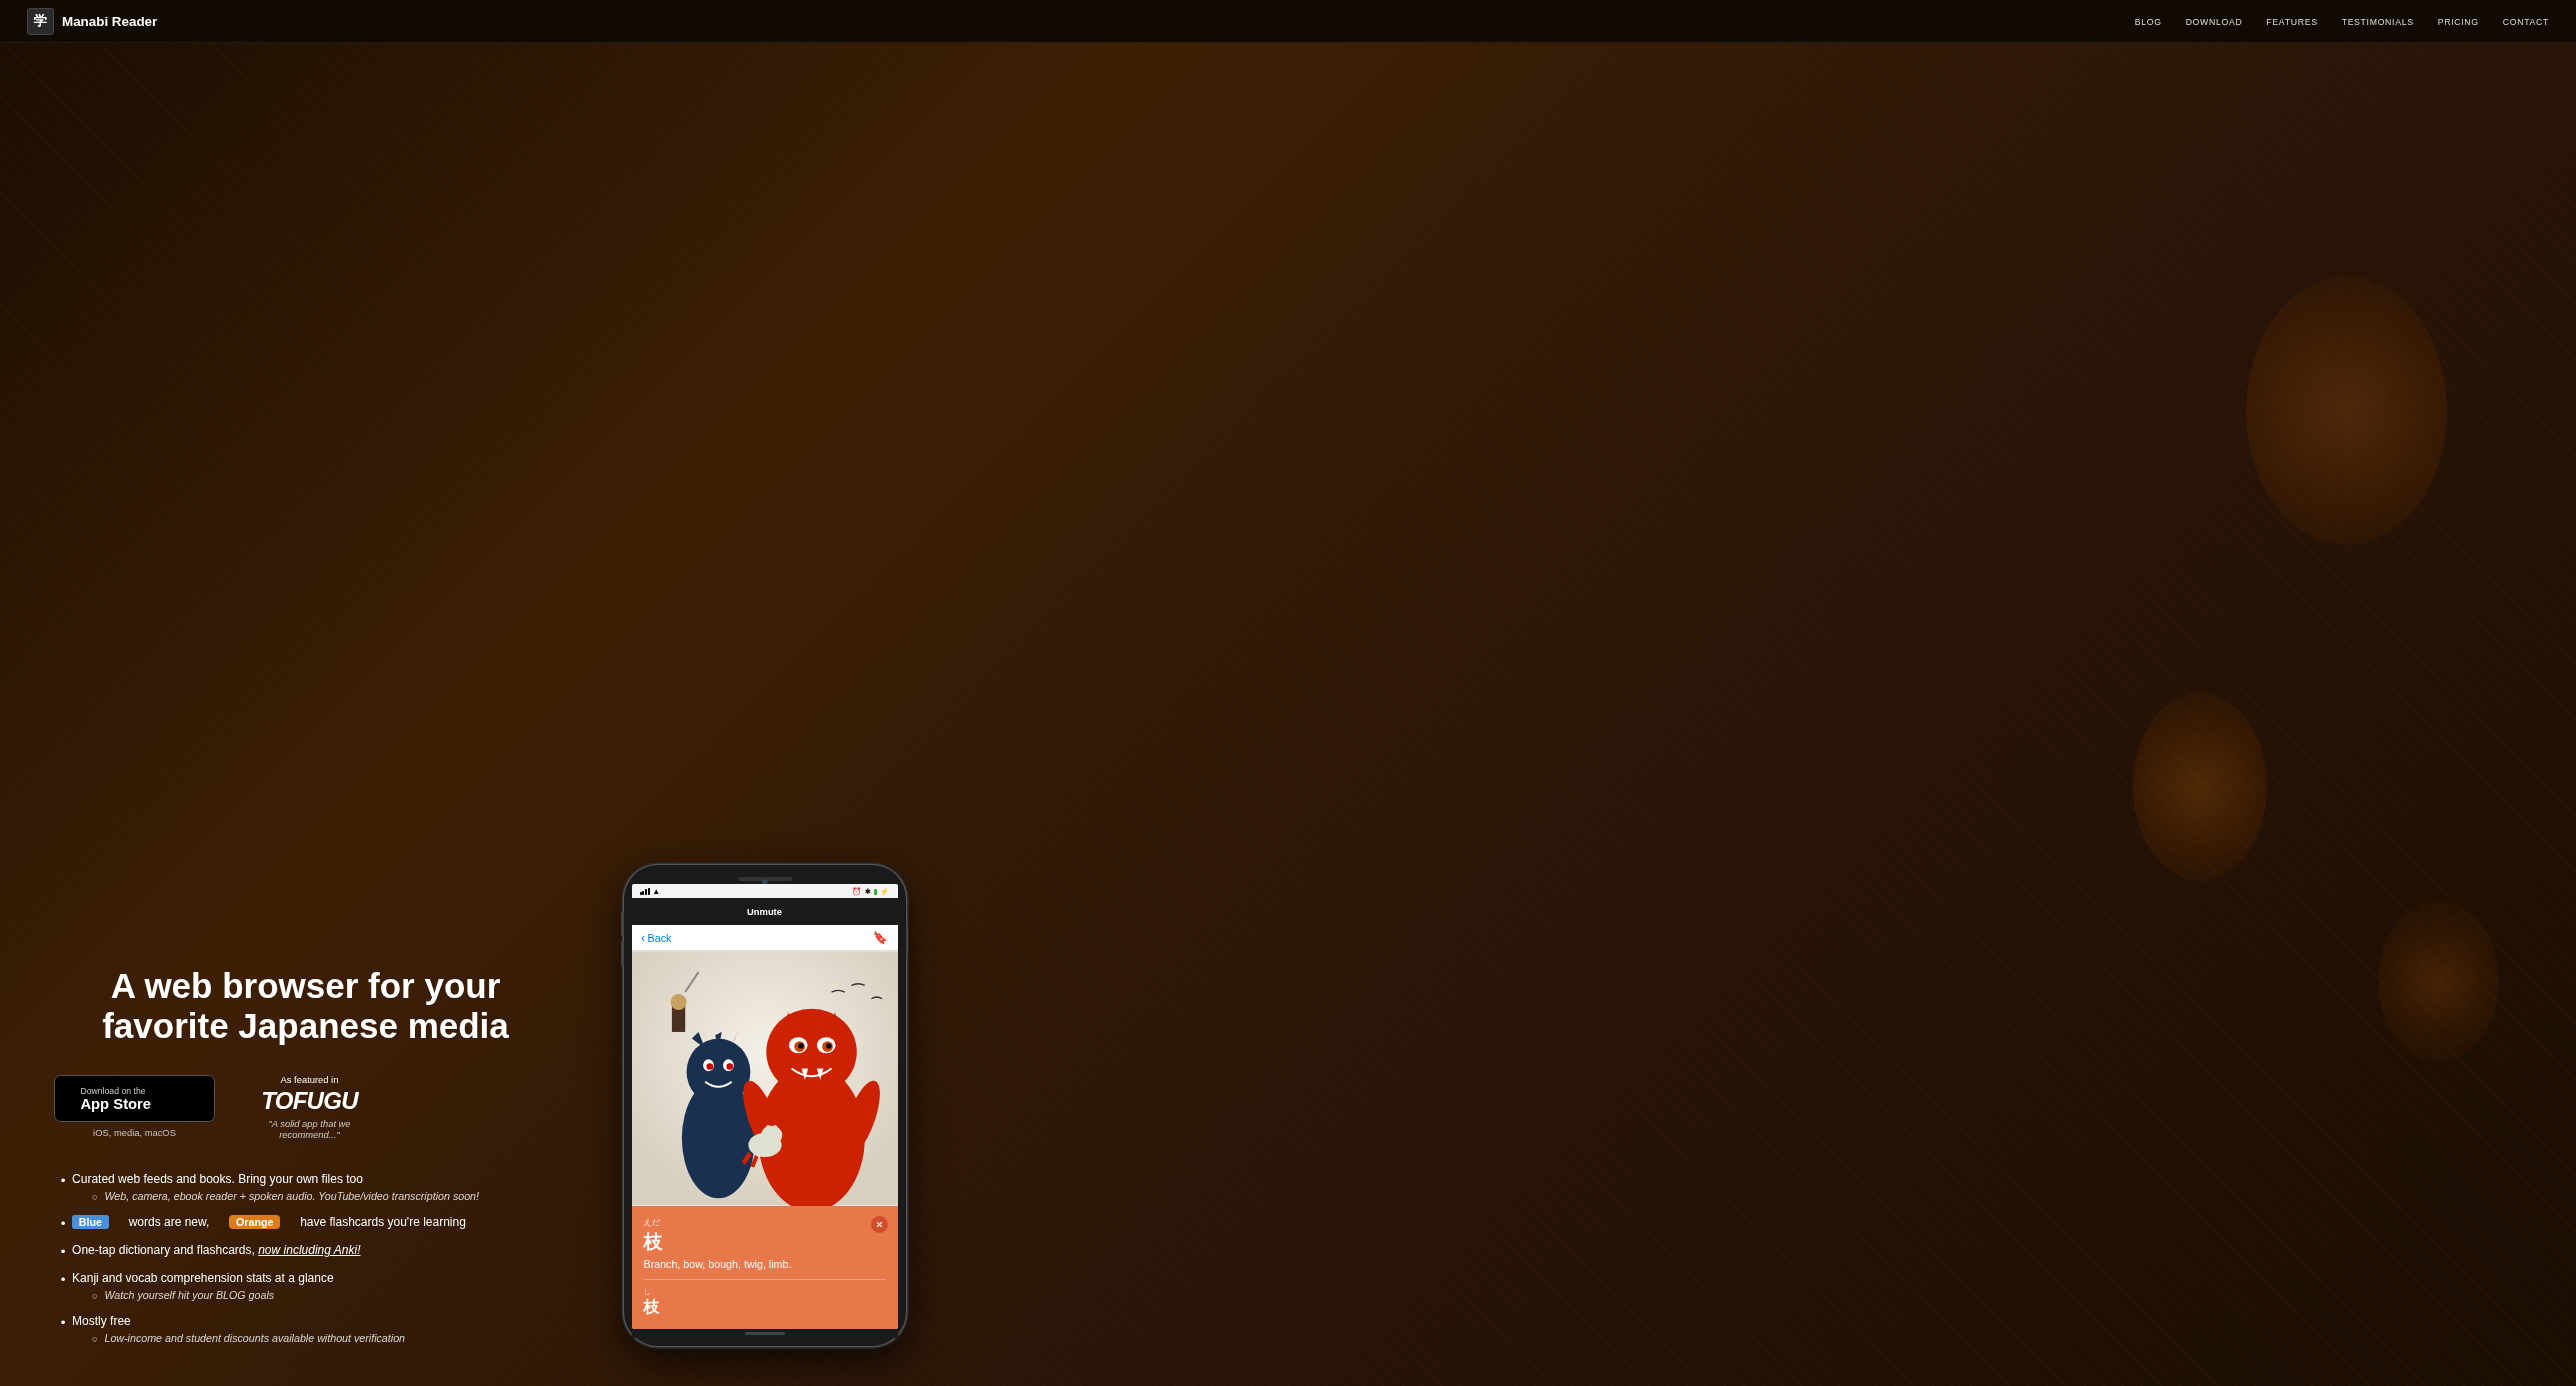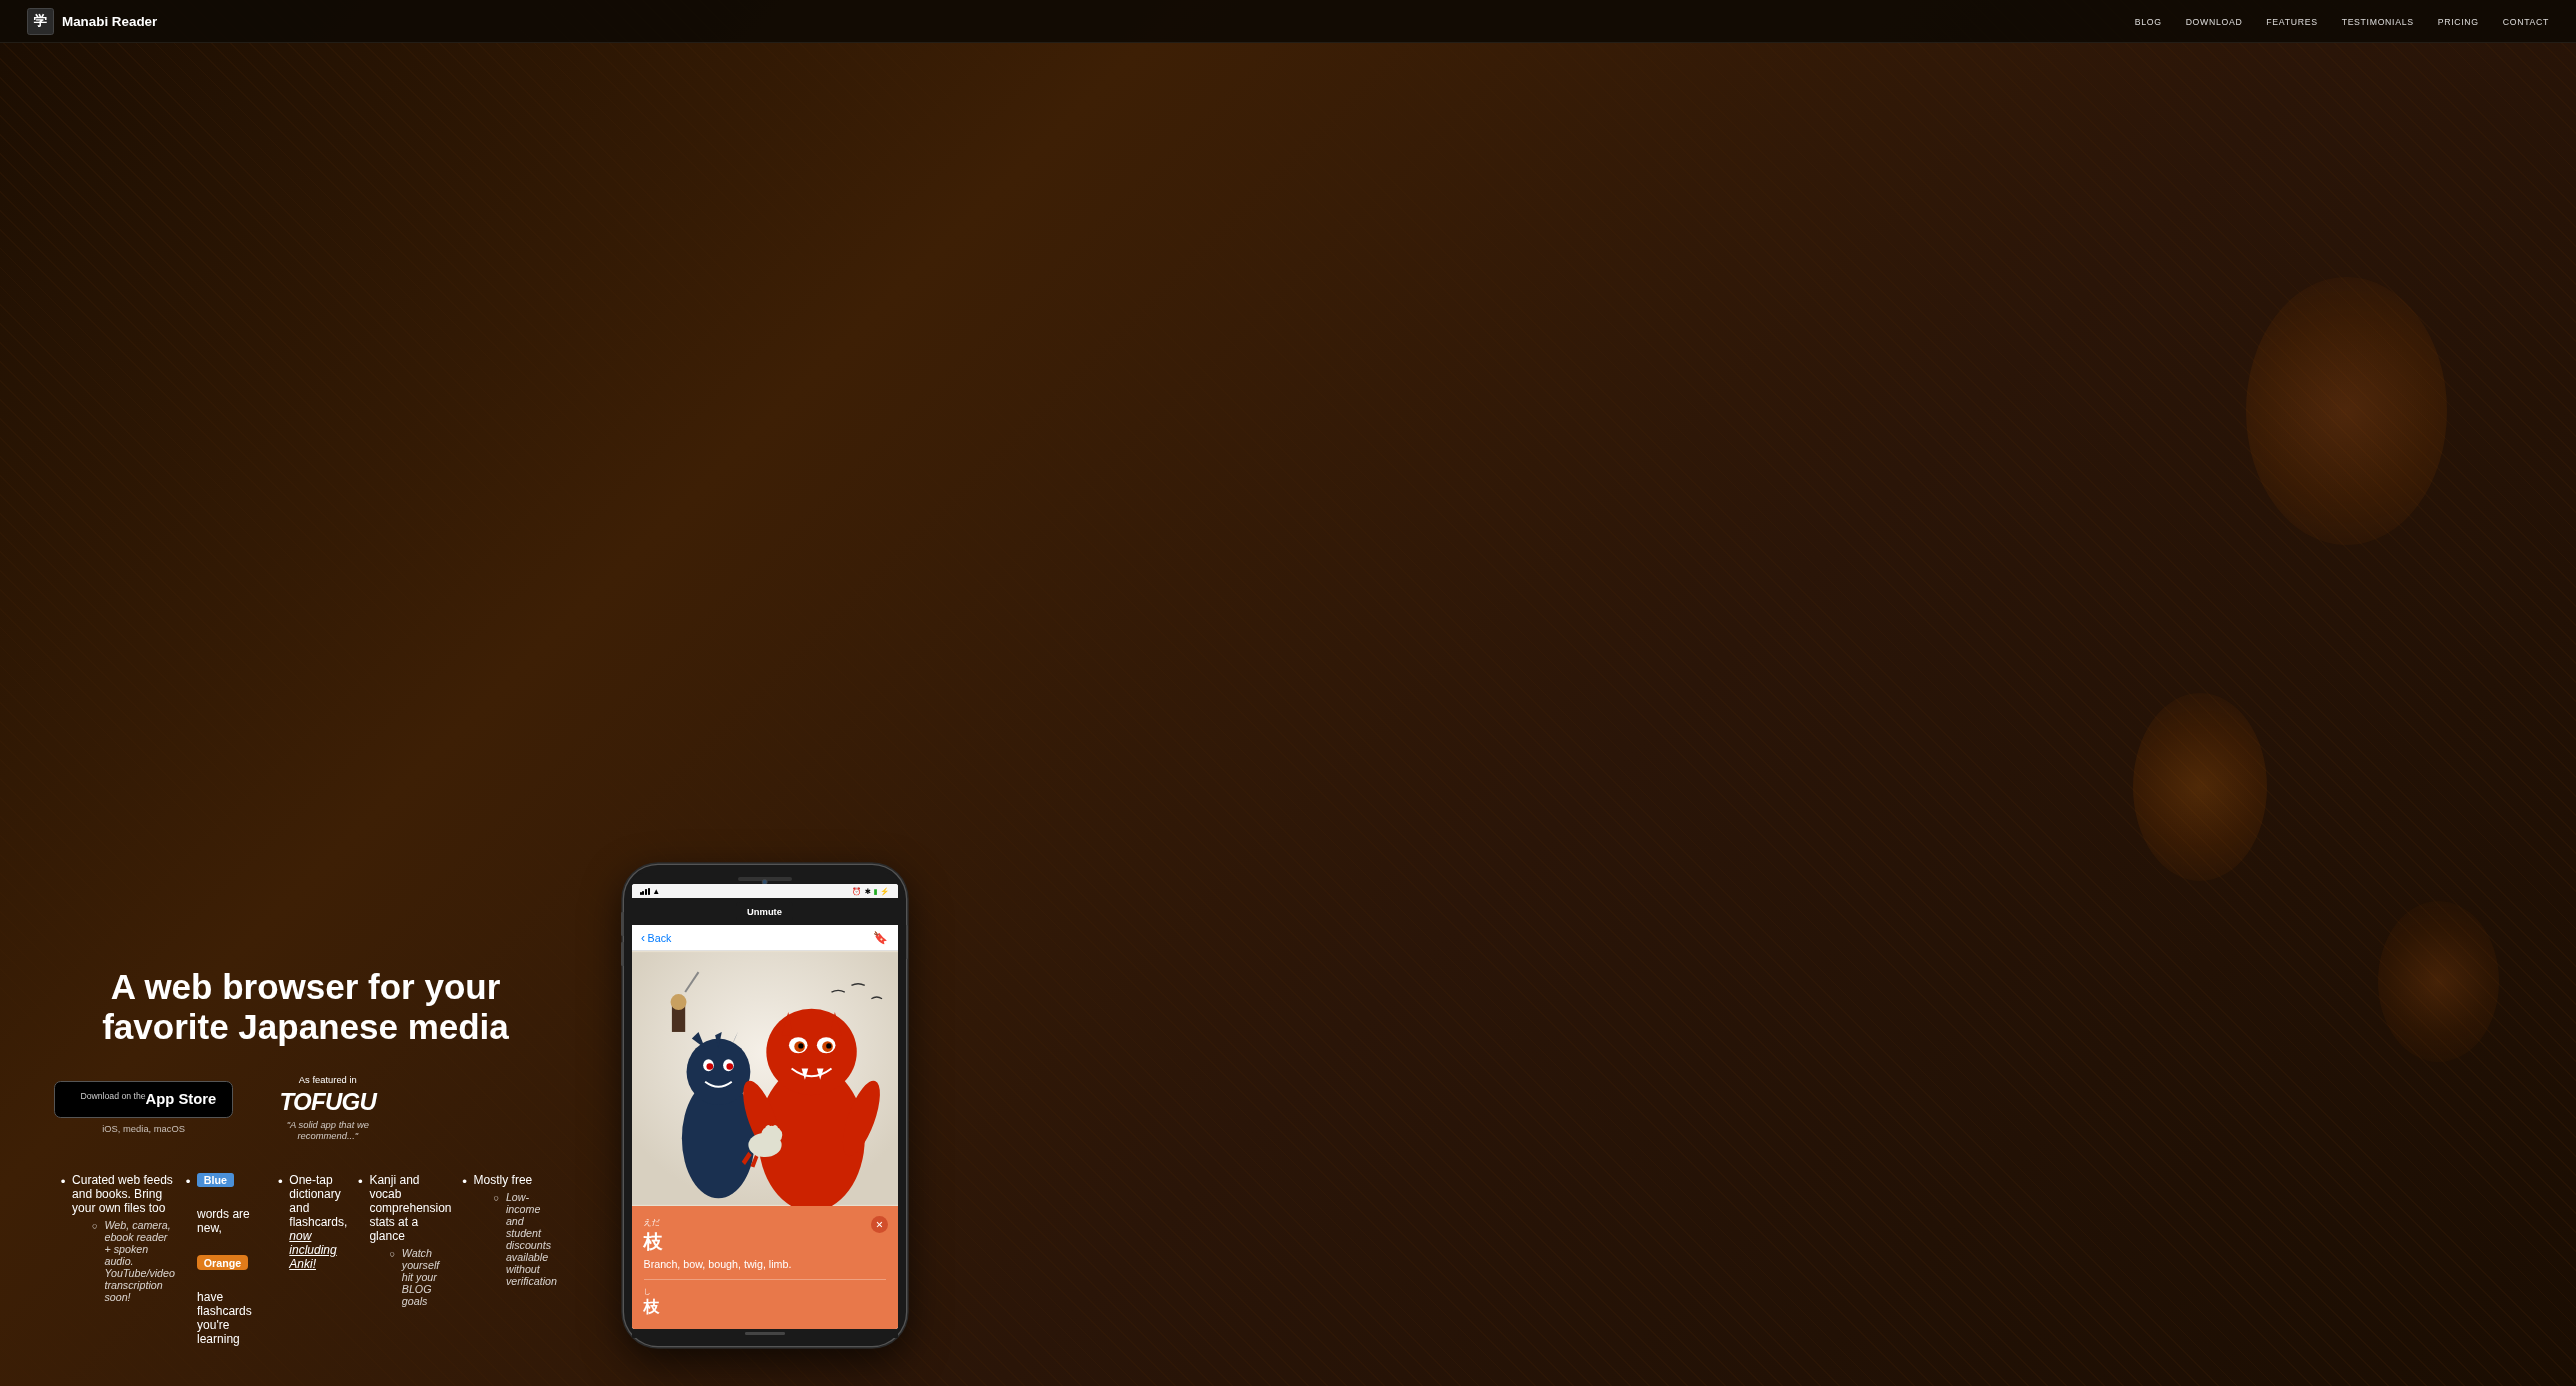--- a/index.html
+++ b/index.html
@@ -150,21 +150,21 @@
       color: #fff;
       text-decoration: none;
       min-width: 161px;
     }
     .apple-icon {
       font-size: 24px;
       line-height: 1;
     }
     .btn-text {
       display: flex;
-      flex-direction: row;
+      flex-direction: column;
     }
     .btn-text-top {
       font-size: 8.7px;
       font-weight: 400;
       color: #ccc;
     }
     .btn-text-main {
       font-size: 14.8px;
       font-weight: 600;
       color: #fff;
@@ -199,21 +199,21 @@
       font-style: italic;
       color: rgba(255,255,255,0.75);
       margin-top: 2.7px;
       max-width: 121px;
     }
 
     
     .features-list {
       list-style: none;
       display: flex;
-      flex-direction: row;
+      flex-direction: column;
       gap: 10.7px;
       padding-left: 6.7px;
       margin-top: 32px;
     }
     .features-list > li {
       font-size: 12px;
       color: #fff;
       display: flex;
       align-items: flex-start;
       gap: 6.7px;

